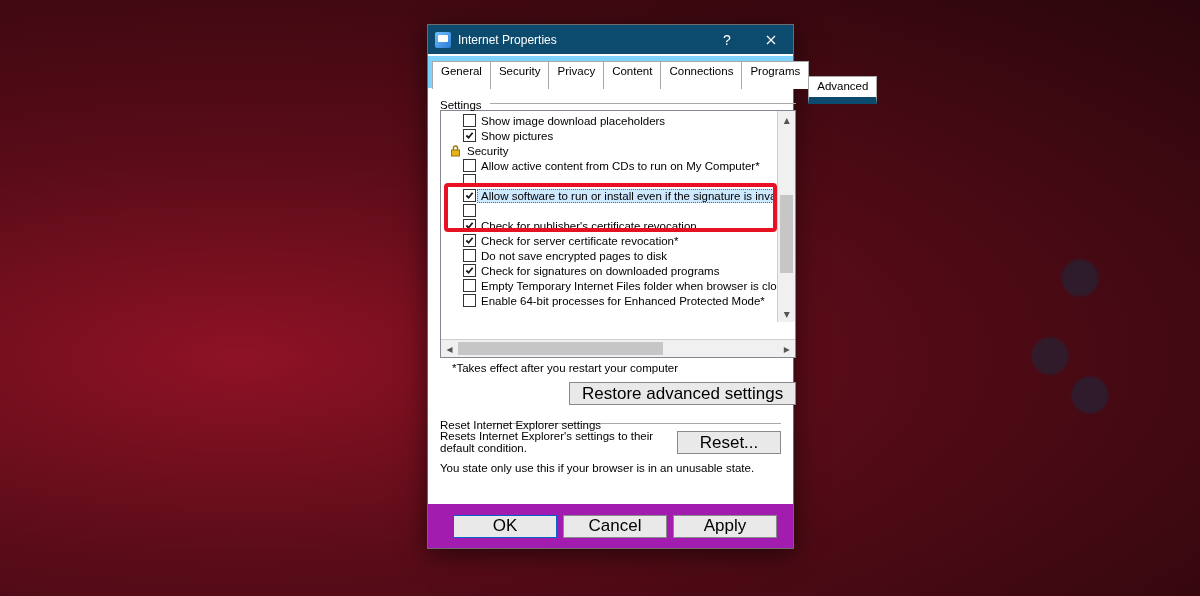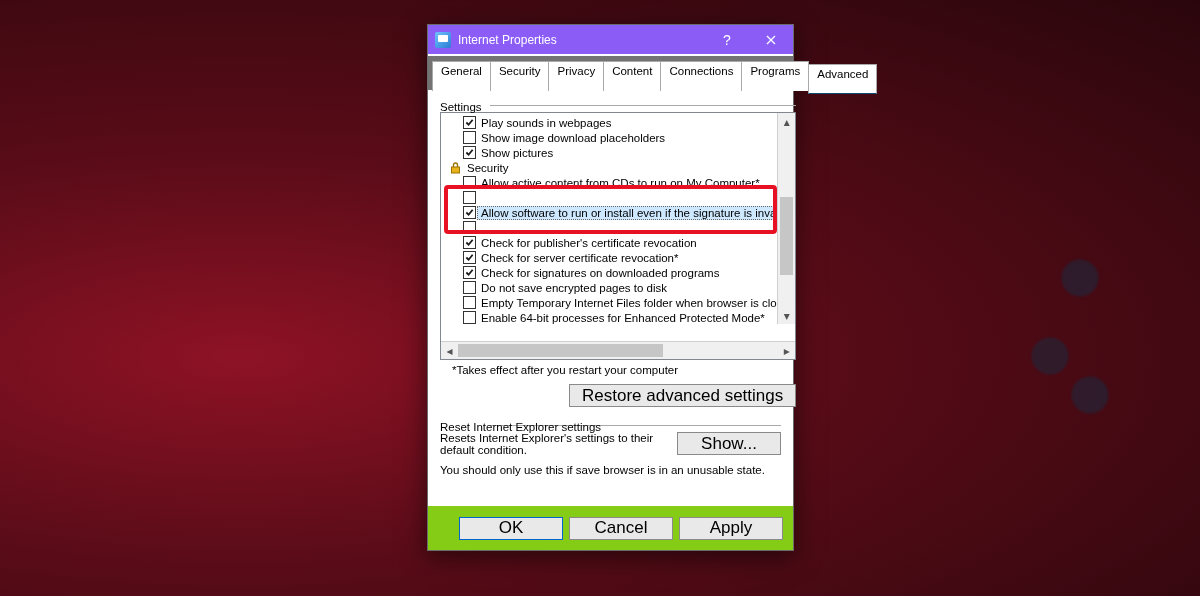--- a/index.html
+++ b/index.html
@@ -1,29 +1,29 @@
 <!DOCTYPE html>
 <html><head>
 <meta charset="utf-8">
 <style>
 html,body{margin:0;padding:0;width:1200px;height:596px;overflow:hidden;font-family:"Segoe UI",Tahoma,sans-serif;font-size:12px;color:#000}
 body{background:radial-gradient(ellipse at 20% 60%,#8e1225 0%,#5a0c18 40%,#2a060c 100%);position:relative}
 
 .bg-blur::before{content:"";position:absolute;right:60px;top:200px;width:200px;height:260px;background:radial-gradient(circle at 70% 30%,#1b2a3f 0 18px,transparent 19px),radial-gradient(circle at 55% 60%,#1b2a3f 0 18px,transparent 19px),radial-gradient(circle at 75% 75%,#1b2a3f 0 18px,transparent 19px);filter:blur(1px);opacity:.55}
 .dialog{position:absolute;left:427px;top:24px;width:365px;background:#fff;box-shadow:0 6px 24px rgba(0,0,0,.55);border:1px solid #6b6b6b}
-.titlebar{height:29px;background:#8b5cf6;display:flex;align-items:center;color:#fff;font-size:12px}
+.titlebar{height:29px;background:#0c4a6e;display:flex;align-items:center;color:#fff;font-size:12px}
 .titlebar .icon{width:16px;height:16px;margin:0 7px;background:linear-gradient(135deg,#6fc2ff,#2b7bd3);border-radius:2px;position:relative}
 .titlebar .icon::after{content:"";position:absolute;left:3px;top:3px;width:10px;height:7px;background:#fff;border-radius:1px}
 .titlebar .title{flex:1}
 .titlebar .btn{width:44px;height:29px;display:flex;align-items:center;justify-content:center;color:#fff}
 .titlebar .q{font-size:14px}
 .titlebar .x svg{width:10px;height:10px;stroke:#fff;stroke-width:1.3}
-.tabs{display:flex;padding:4px 4px 0 4px;background:#737373;position:relative;margin-top:2px}
+.tabs{display:flex;padding:4px 4px 0 4px;background:#7dd3fc;position:relative;margin-top:2px}
 .tabs .tab{padding:3px 8px 4px;border:1px solid #a9a9a9;border-bottom:none;background:#fff;margin-right:-1px;position:relative;top:1px;font-size:11.5px}
-.tabs .tab.active{background:#fff;z-index:2;border-bottom:1px solid #0c4a6e;top:4px;padding-bottom:13px}
+.tabs .tab.active{background:#fff;z-index:2;border-bottom:7px solid #0c4a6e;top:16px;padding-bottom:5px}
 .tabstrip-line{height:1px;background:#a9a9a9;margin:0 4px}
 .body{padding:10px 12px 2px}
 fieldset.grp{border:none;padding:0;margin:0 0 6px}
 fieldset.grp>legend{font-size:11.5px;padding:0 4px 0 0;color:#000;position:relative}
 fieldset.grp .line{height:1px;background:#a9a9a9;margin-top:-8px;margin-left:50px}
 .grp2 .line{margin-left:168px}
 .listbox{border:1px solid #828790;height:246px;margin:6px 0 4px;background:#fff;display:flex;flex-direction:column}
 .listbox .items{flex:1;overflow:hidden;padding:2px 0;position:relative}
 .row{display:flex;align-items:center;height:15px;padding-left:22px;font-size:11.5px;white-space:nowrap}
 .row.cat{padding-left:8px;font-size:11.5px}
@@ -38,24 +38,24 @@
 .hscroll .track{flex:1;height:17px;position:relative}
 .hscroll .thumb{position:absolute;left:0;top:2px;height:13px;width:64%;background:#c6c6c6}
 .vscroll{position:absolute;right:0;top:0;bottom:17px;width:17px;background:#f0f0f0;border-left:1px solid #cfcfcf;display:flex;flex-direction:column}
 .vscroll .arr{height:17px;display:flex;align-items:center;justify-content:center;color:#555}
 .vscroll .vtrack{flex:1;position:relative}
 .vscroll .vthumb{position:absolute;left:2px;width:13px;top:38%;height:44%;background:#c6c6c6}
 .note{font-size:11.5px;margin:2px 12px 8px}
 .btnrow{display:flex;justify-content:flex-end;margin-bottom:8px}
 .winbtn{min-width:78px;height:21px;border:1px solid #8a8a8a;background:#e9e9e9;font-size:17px;padding:0 12px;display:flex;align-items:center;justify-content:center}
 .winbtn.default{border:1.5px solid #0066cc}
-.resettxt{display:flex;gap:8px;align-items:flex-start;margin:6px 0 8px}
+.resettxt{display:flex;gap:8px;align-items:flex-end;margin:6px 0 8px}
 .resettxt .t{flex:1;font-size:11.5px}
 .warn{font-size:11.5px;margin:2px 0 18px}
-.footer{height:44px;border-top:0;background:#84cc16;display:flex;align-items:center;justify-content:flex-end;padding:0 10px;gap:6px;margin-top:4px}
+.footer{height:44px;border-top:0;background:#a21caf;display:flex;align-items:center;justify-content:flex-end;padding:0 16px;gap:6px;margin-top:4px}
 </style>
 </head>
 <body class="bg-blur">
 
 <div class="dialog">
   <div class="titlebar">
     <span class="icon"></span>
     <span class="title">Internet Properties</span>
     <span class="btn q">?</span>
     <span class="btn x">
@@ -78,28 +78,20 @@
 
   <div class="body">
 
     <fieldset class="grp">
       <legend>Settings</legend>
       <div class="line"></div>
 
       <div class="listbox">
         <div class="items" id="items">
 
-          <div class="row">
-              <span class="cb ck">
-                <svg viewBox="0 0 10 10">
-                  <path d="M1.5 5 L4 7.5 L8.5 2"></path>
-                </svg>
-              </span>
-              <span class="lbl">Play sounds in webpages</span>
-            </div>
             <div class="row">
               <span class="cb"></span>
               <span class="lbl">Show image download placeholders</span>
             </div>
             <div class="row">
               <span class="cb ck">
                 <svg viewBox="0 0 10 10">
                   <path d="M1.5 5 L4 7.5 L8.5 2"></path>
                 </svg>
               </span>
@@ -140,30 +132,30 @@
             </div>
             <div class="row">
               <span class="cb ck">
                 <svg viewBox="0 0 10 10">
                   <path d="M1.5 5 L4 7.5 L8.5 2"></path>
                 </svg>
               </span>
               <span class="lbl">Check for server certificate revocation*</span>
             </div>
             <div class="row">
+              <span class="cb"></span>
+              <span class="lbl">Do not save encrypted pages to disk</span>
+            </div>
+            <div class="row">
               <span class="cb ck">
                 <svg viewBox="0 0 10 10">
                   <path d="M1.5 5 L4 7.5 L8.5 2"></path>
                 </svg>
               </span>
               <span class="lbl">Check for signatures on downloaded programs</span>
-            </div>
-            <div class="row">
-              <span class="cb"></span>
-              <span class="lbl">Do not save encrypted pages to disk</span>
             </div>
             <div class="row">
               <span class="cb"></span>
               <span class="lbl">Empty Temporary Internet Files folder when browser is closed</span>
             </div>
             <div class="row">
               <span class="cb"></span>
               <span class="lbl">Enable 64-bit processes for Enhanced Protected Mode*</span>
             </div>
             <div class="hl" id="hl" style="left: 3px; right: 18px; top: 72px; height: 41px;"></div>
@@ -189,23 +181,23 @@
       <div class="btnrow">
         <div class="winbtn">Restore advanced settings</div>
       </div>
     </fieldset>
 
     <fieldset class="grp grp2">
       <legend>Reset Internet Explorer settings</legend>
       <div class="line"></div>
       <div class="resettxt">
         <div class="t">Resets Internet Explorer's settings to their default condition.</div>
-        <div class="winbtn">Show...</div>
+        <div class="winbtn">Reset...</div>
       </div>
-      <div class="warn">You should only use this if save browser is in an unusable state.</div>
+      <div class="warn">You state only use this if your browser is in an unusable state.</div>
     </fieldset>
 
   </div>
 
   <div class="footer">
     <div class="winbtn default">OK</div>
     <div class="winbtn">Cancel</div>
     <div class="winbtn">Apply</div>
   </div>
 </div>

